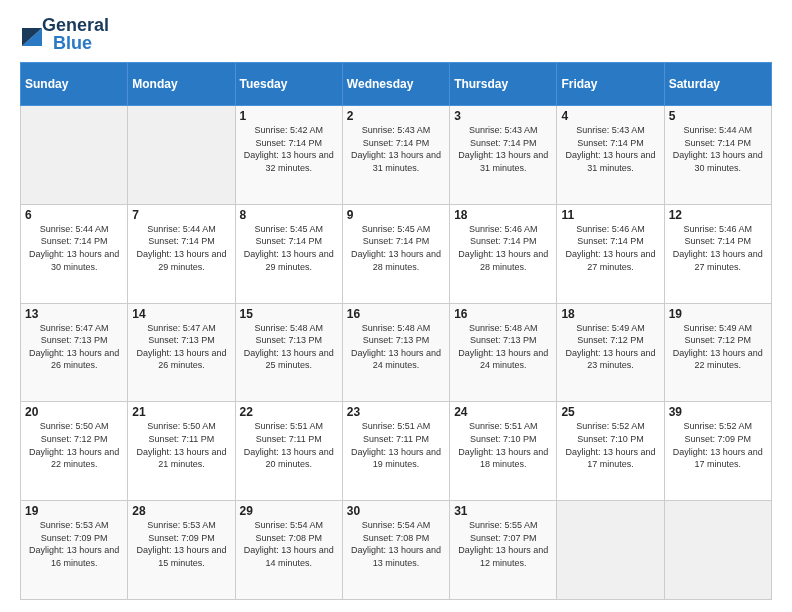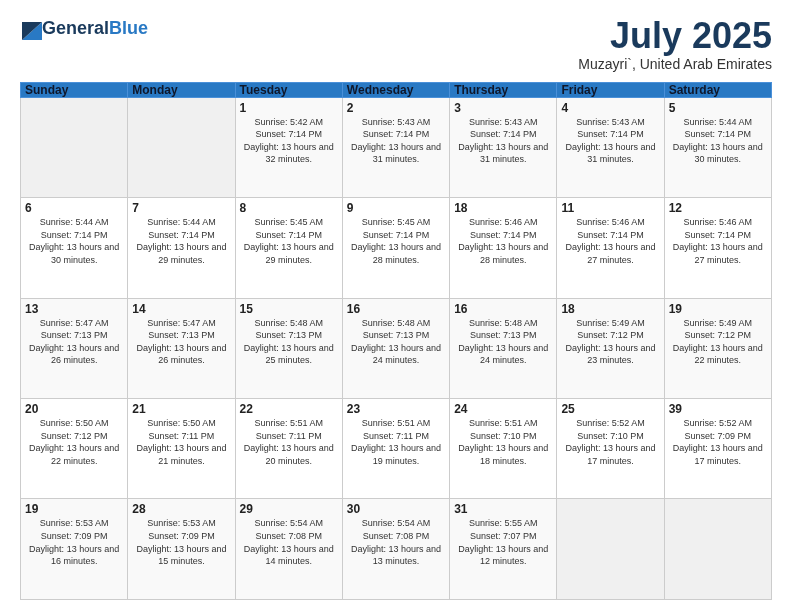--- a/index.html
+++ b/index.html
@@ -22,32 +22,33 @@
       justify-content: space-between;
       align-items: flex-start;
       margin-bottom: 10px;
     }
     .logo {
       display: flex;
       align-items: center;
     }
     .logo-text {
       display: flex;
-      flex-direction: row;
+      flex-direction: column;
       line-height: 1;
     }
     .logo-general {
       font-size: 18px;
       font-weight: bold;
       color: #1a3a5c;
     }
     .logo-blue {
       font-size: 18px;
       font-weight: bold;
       color: #2979c4;
+      padding-left: 11px;
     }
     .logo-icon {
       width: 20px;
       height: 28px;
       margin-left: 2px;
       margin-top: -4px;
     }
     .title-block {
       text-align: right;
     }
@@ -63,24 +64,24 @@
     }
     .calendar {
       flex: 1;
       border: 1px solid #ccc;
       border-collapse: collapse;
       width: 100%;
       table-layout: fixed;
     }
     .calendar thead tr th {
       background-color: #2979c4;
-      color: #0f172a;
+      color: #ffffff;
       font-size: 12px;
       font-weight: bold;
-      padding: 0 4px;
+      padding: 14px 4px;
       text-align: left;
       border: 1px solid #4a90d9;
     }
     .calendar tbody tr td {
       border: 1px solid #ccc;
       vertical-align: top;
       padding: 3px 4px;
       font-size: 9.5px;
       color: #222;
       height: 88px;
@@ -116,24 +117,20 @@
     <div class="logo">
       <svg class="logo-icon" viewBox="0 0 20 28" xmlns="http://www.w3.org/2000/svg">
         <polygon points="0,28 20,10 20,28" fill="#2979c4"></polygon>
         <polygon points="0,28 20,10 0,10" fill="#1a3a5c"></polygon>
       </svg>
       <div class="logo-text">
         <span class="logo-general">General</span>
         <span class="logo-blue">Blue</span>
       </div>
     </div>
-    <div class="title-block">
-      <div class="month-year">July 2025</div>
-      <div class="location">Muzayri`, United Arab Emirates</div>
-    </div>
   </div>
 
   <table class="calendar">
     <thead>
       <tr>
       <th>Sunday</th>
           <th>Monday</th>
           <th>Tuesday</th>
           <th>Wednesday</th>
           <th>Thursday</th>

